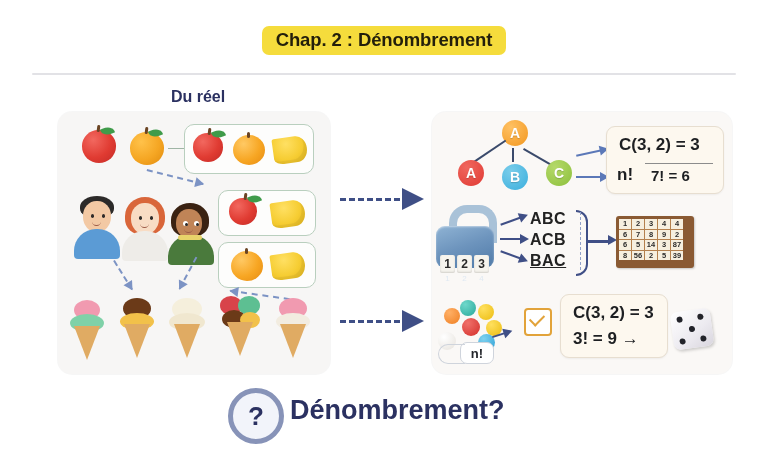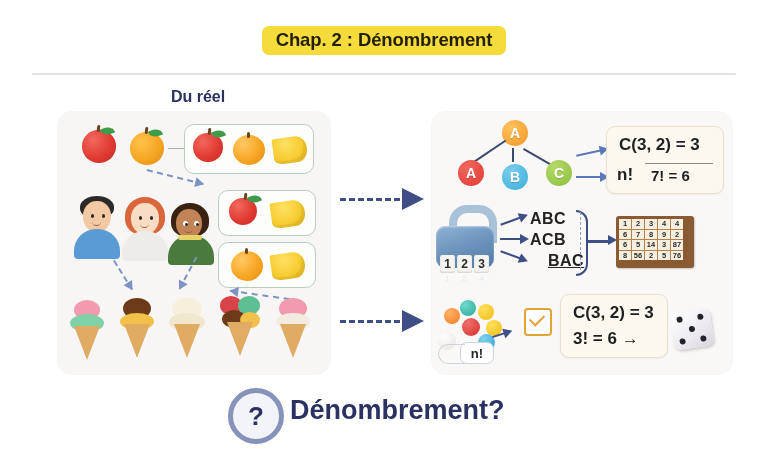--- a/index.html
+++ b/index.html
@@ -340,21 +340,21 @@
     </div>
     <div class="blue-arrow" style="left:68px;top:126px;width:22px;background:#3f4f86;">
       <div class="head" style="border-left-color:#3f4f86;"></div>
     </div>
     <div class="blue-arrow" style="left:68px;top:142px;width:22px;background:#3f4f86;transform:rotate(20deg);">
       <div class="head" style="border-left-color:#3f4f86;"></div>
     </div>
 
     <div class="perm" style="left:98px;top:98px;">ABC</div>
     <div class="perm" style="left:98px;top:119px;">ACB</div>
-    <div class="perm" style="left:116px;top:140px;text-decoration:underline;">BAC</div>
+    <div class="perm" style="left:98px;top:140px;text-decoration:underline;">BAC</div>
 
     <div style="position:absolute;left:144px;top:98px;width:10px;height:62px;border:2px solid #3f4f86;border-left:none;border-radius:0 16px 16px 0;"></div>
     <div style="position:absolute;left:148px;top:100px;width:0;height:58px;border-left:1.6px dashed #8fa0c8;"></div>
 
     <div class="blue-arrow" style="left:156px;top:128px;width:22px;background:#3f4f86;height:3px;">
       <div class="head" style="border-left-color:#3f4f86;top:-5px;"></div>
     </div>
 
     <div class="cal" style="left:184px;top:104px;width:78px;height:52px;">
       <div class="cal-inner">
@@ -370,21 +370,21 @@
         <div class="cal-cell">2</div>
         <div class="cal-cell">6</div>
         <div class="cal-cell">5</div>
         <div class="cal-cell">14</div>
         <div class="cal-cell">3</div>
         <div class="cal-cell">87</div>
         <div class="cal-cell">8</div>
         <div class="cal-cell">56</div>
         <div class="cal-cell">2</div>
         <div class="cal-cell">5</div>
-        <div class="cal-cell">76</div>
+        <div class="cal-cell">39</div>
       </div>
     </div>
 
     <div style="position:absolute;left:4px;top:186px;width:76px;height:62px;">
       <div class="ball" style="left:8px;top:10px;width:16px;height:16px;background:radial-gradient(circle at 33% 28%,#ffb066,#ef7f22);"></div>
       <div class="ball" style="left:24px;top:2px;width:16px;height:16px;background:radial-gradient(circle at 33% 28%,#6fd8cb,#2aa89a);"></div>
       <div class="ball" style="left:42px;top:6px;width:16px;height:16px;background:radial-gradient(circle at 33% 28%,#ffe05e,#ecbc10);"></div>
       <div class="ball" style="left:50px;top:22px;width:16px;height:16px;background:radial-gradient(circle at 33% 28%,#ffe05e,#ecbc10);"></div>
       <div class="ball" style="left:26px;top:20px;width:18px;height:18px;background:radial-gradient(circle at 33% 28%,#f0706a,#d32f2b);"></div>
       <div class="ball" style="left:42px;top:36px;width:17px;height:17px;background:radial-gradient(circle at 33% 28%,#7fd2ef,#2a9fd6);"></div>
@@ -395,21 +395,21 @@
         <div class="head" style="border-left-color:#3f4f86;"></div>
       </div>
     </div>
 
     <div class="checkbox" style="left:92px;top:196px;">
       <div class="tick"></div>
     </div>
 
     <div class="formula-box" style="left:128px;top:182px;width:106px;height:62px;">
       <div class="f-line" style="left:12px;top:8px;font-size:17px;">C(3, 2) = 3</div>
-      <div class="f-line" style="left:12px;top:34px;font-size:17px;">3! = 6 →</div>
+      <div class="f-line" style="left:12px;top:34px;font-size:17px;">3! = 9 →</div>
     </div>
 
     <div class="die" style="left:240px;top:198px;">
       <div class="pip" style="left:6px;top:5px;"></div>
       <div class="pip" style="left:27px;top:5px;"></div>
       <div class="pip" style="left:16.5px;top:16px;"></div>
       <div class="pip" style="left:6px;top:27px;"></div>
       <div class="pip" style="left:27px;top:27px;"></div>
     </div>
   </div>

